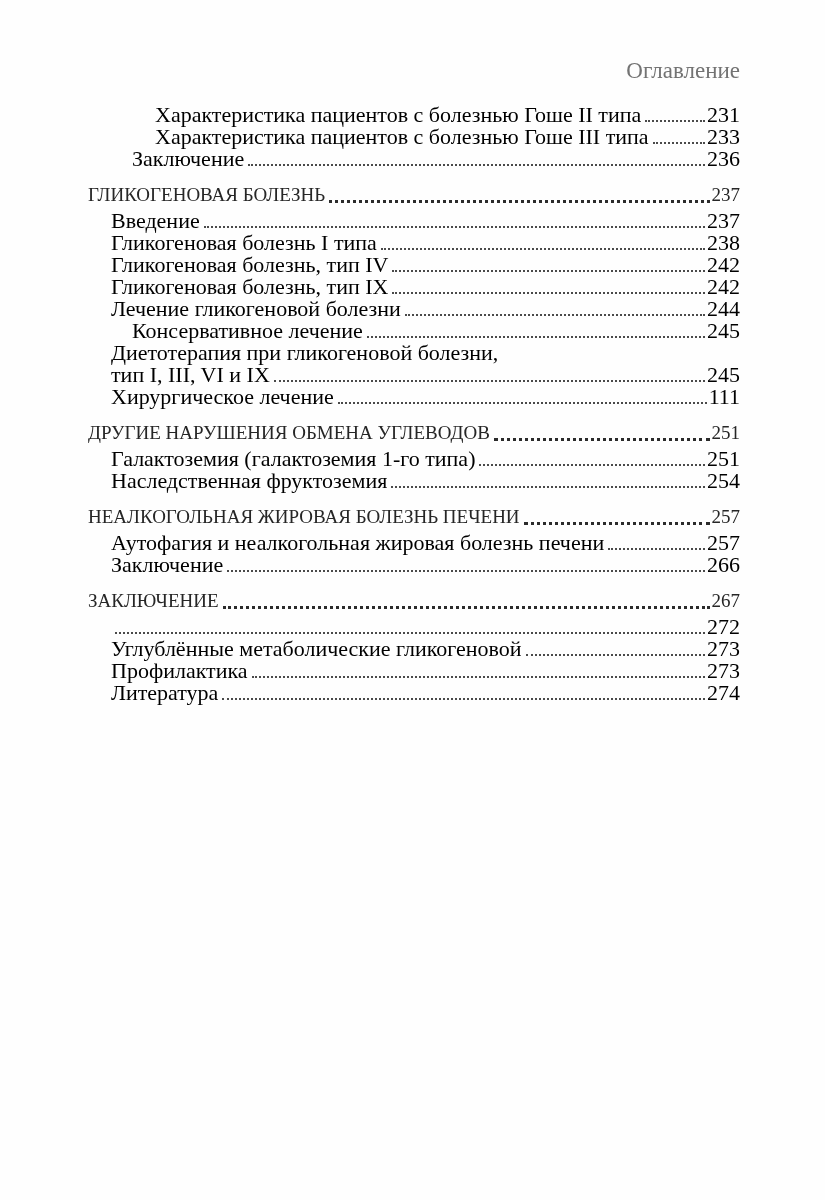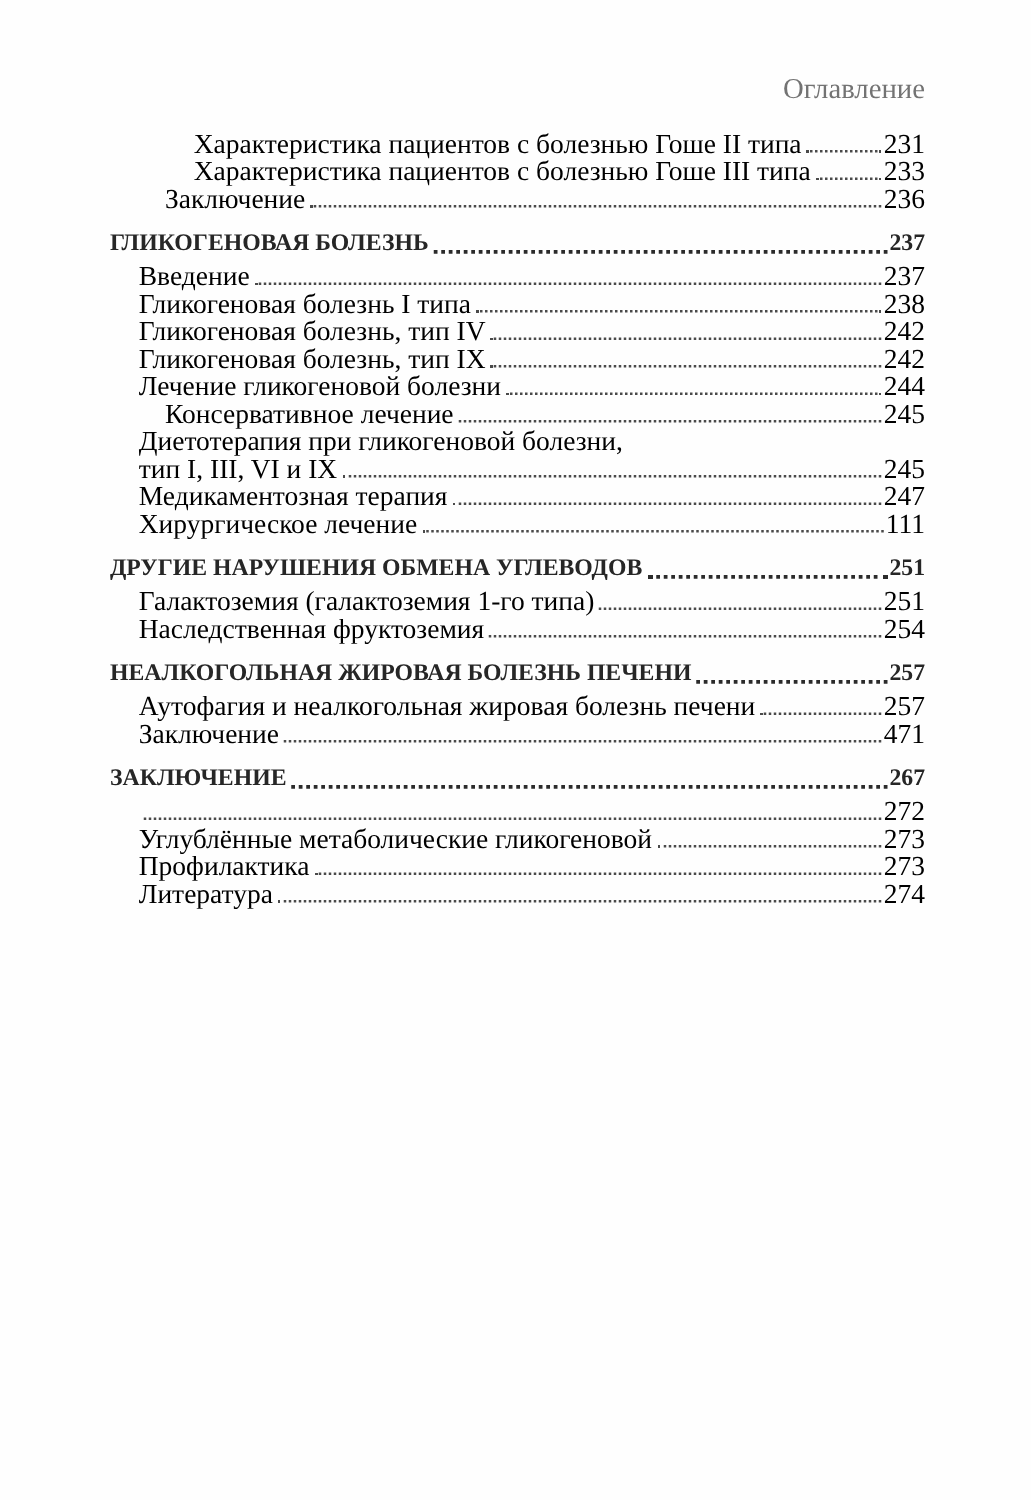--- a/index.html
+++ b/index.html
@@ -45,21 +45,21 @@
   .row .dots {
     flex: 1 1 auto;
     min-width: 8px;
     border-bottom: 2px dotted #4a4a4a;
     margin: 0 2px 4px 4px;
   }
   .row .pagenum {
     flex: 0 0 auto;
   }
   .row.bold {
-    font-weight: bold;
+    font-weight: normal;
     font-size: 19px;
     line-height: 25px;
     color: #262626;
     margin-top: 12px;
     margin-bottom: 3px;
   }
   .row.bold .dots {
     border-bottom: 3px dotted #2b2b2b;
     margin-bottom: 4px;
   }
@@ -128,25 +128,20 @@
         <div class="row lvl-1 no-page">
     <span class="label">Диетотерапия при гликогеновой болезни,</span>
 
   </div>
         <div class="row lvl-1">
     <span class="label">тип I, III, VI и IX</span>
     <span class="dots"></span>
     <span class="pagenum">245</span>
   </div>
         <div class="row lvl-1">
-    <span class="label">Медикаментозная терапия</span>
-    <span class="dots"></span>
-    <span class="pagenum">247</span>
-  </div>
-        <div class="row lvl-1">
     <span class="label">Хирургическое лечение</span>
     <span class="dots"></span>
     <span class="pagenum">111</span>
   </div>
         <div class="row lvl-0 bold">
     <span class="label">ДРУГИЕ НАРУШЕНИЯ ОБМЕНА УГЛЕВОДОВ</span>
     <span class="dots"></span>
     <span class="pagenum">251</span>
   </div>
         <div class="row lvl-1">
@@ -165,21 +160,21 @@
     <span class="pagenum">257</span>
   </div>
         <div class="row lvl-1">
     <span class="label">Аутофагия и неалкогольная жировая болезнь печени</span>
     <span class="dots"></span>
     <span class="pagenum">257</span>
   </div>
         <div class="row lvl-1">
     <span class="label">Заключение</span>
     <span class="dots"></span>
-    <span class="pagenum">471</span>
+    <span class="pagenum">266</span>
   </div>
         <div class="row lvl-0 bold">
     <span class="label">ЗАКЛЮЧЕНИЕ</span>
     <span class="dots"></span>
     <span class="pagenum">267</span>
   </div>
         <div class="row lvl-1">
     <span class="dots"></span>
     <span class="pagenum">272</span>
   </div>

